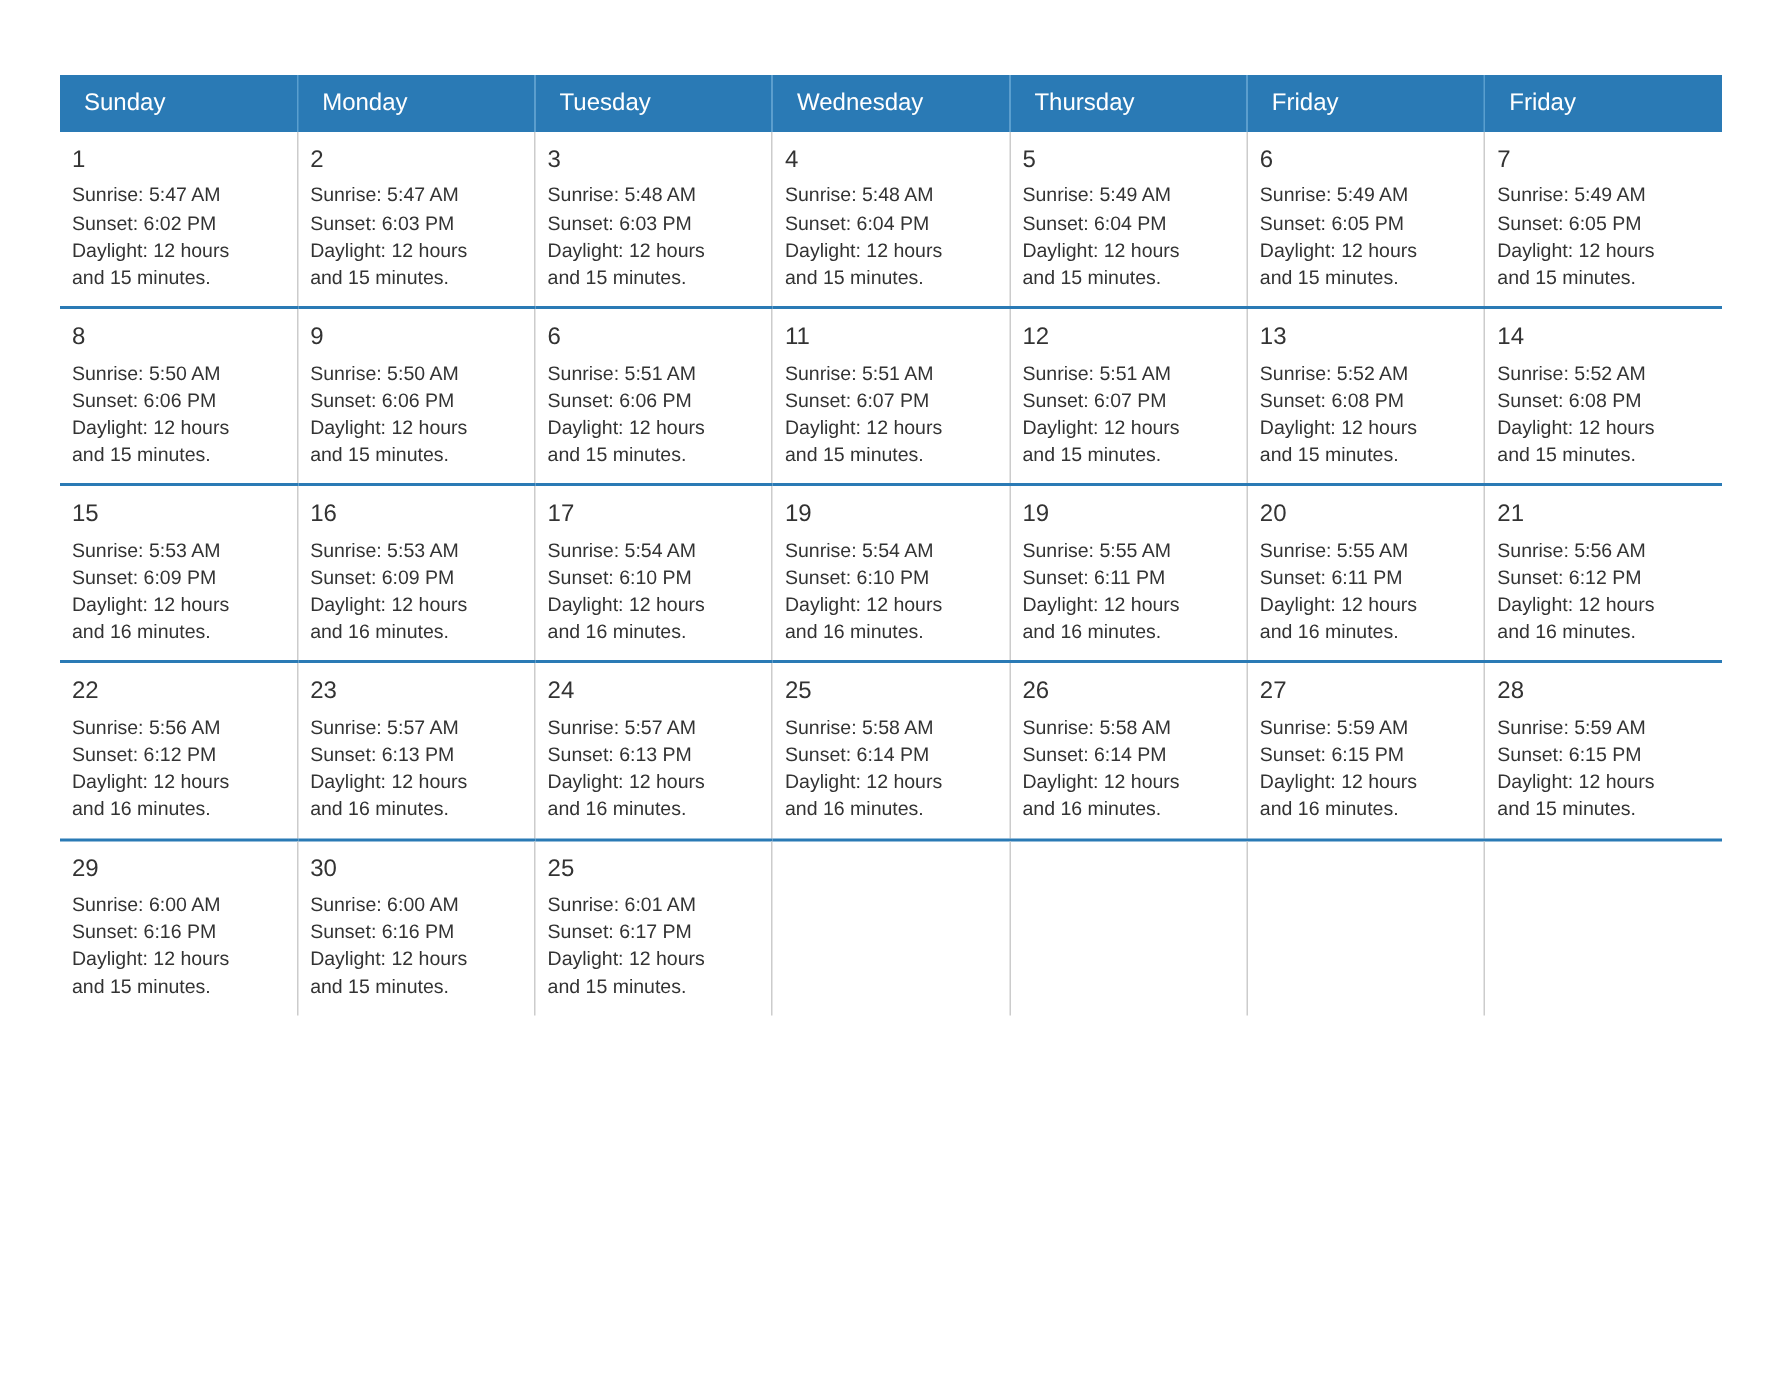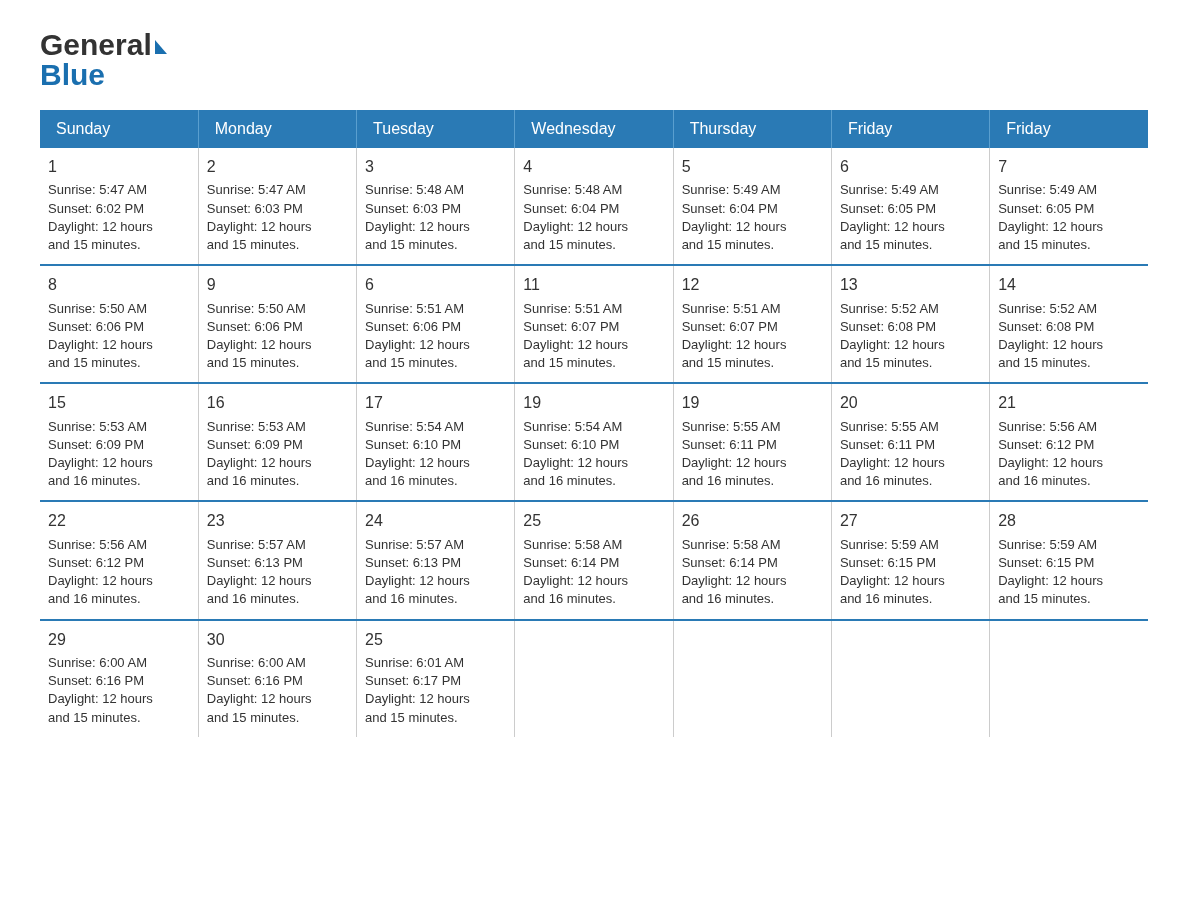--- a/index.html
+++ b/index.html
@@ -94,29 +94,20 @@
     .logo-blue-text {
       font-size: 30px;
       font-weight: bold;
       color: #1a6faf;
     }
   </style>
 </head>
 <body>
 
 <div class="header">
-  <div class="logo-block">
-    <div class="logo-line1">
-      <span class="logo-gen">General</span>
-      <span class="logo-arrow"></span>
-    </div>
-    <div class="logo-line2">
-      <span class="logo-blue-text">Blue</span>
-    </div>
-  </div>
 </div>
 
 <table>
   <thead>
     <tr>
     <th>Sunday</th>
         <th>Monday</th>
         <th>Tuesday</th>
         <th>Wednesday</th>
         <th>Thursday</th>

